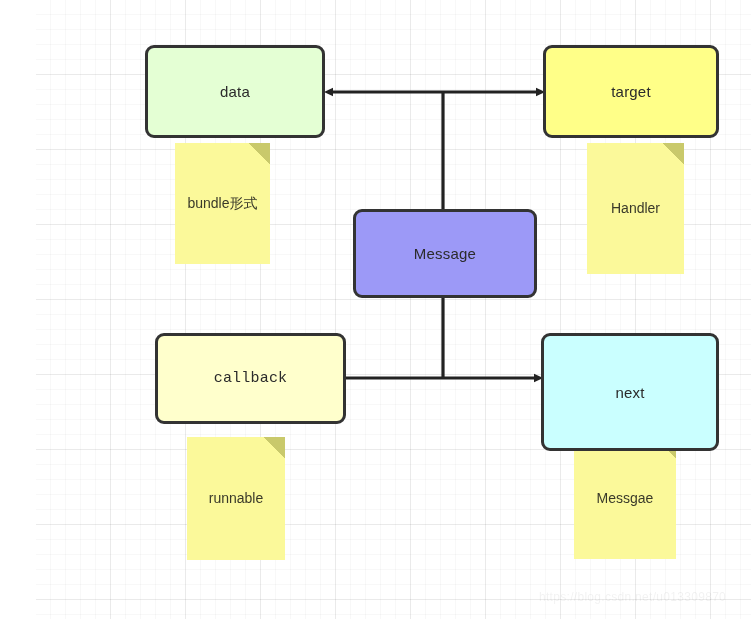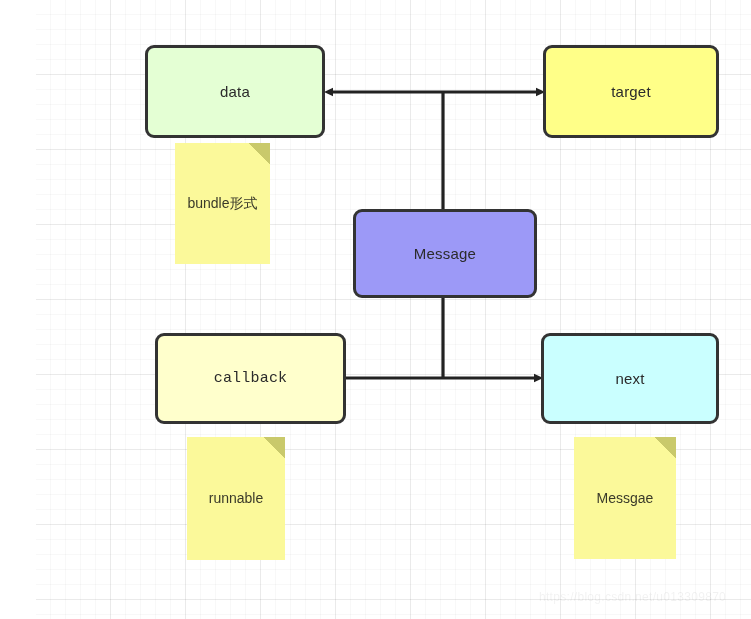--- a/index.html
+++ b/index.html
@@ -36,21 +36,21 @@
     color: #2b2b2b;
     font-size: 15px;
     letter-spacing: 0.2px;
     z-index: 4;
   }
 
   #node-data    { left: 109px; top: 45px;  width: 180px; height: 93px;  background: #e4ffd4; }
   #node-target  { left: 507px; top: 45px;  width: 176px; height: 93px;  background: #ffff88; }
   #node-message { left: 317px; top: 209px; width: 184px; height: 89px;  background: #9c99f7; }
   #node-callback{ left: 119px; top: 333px; width: 191px; height: 91px;  background: #ffffcc; font-family: Liberation Mono, monospace; }
-  #node-next    { left: 505px; top: 333px; width: 178px; height: 91px;  background: #caffff; }
+  #node-next    { left: 505px; top: 333px; width: 178px; height: 118px;  background: #caffff; }
 
   
   .sticky {
     position: absolute;
     box-sizing: border-box;
     background: #fbf99a;
     z-index: 2;
     display: flex;
     align-items: center;
     justify-content: center;
@@ -142,20 +142,24 @@
 
   <div class="node" id="node-next">
     <span>next</span>
   </div>
 
   <div class="sticky" id="sticky-bundle">
     <span class="fold"></span>
     <span class="sticky-text">bundle形式</span>
   </div>
 
+  <div class="sticky" id="sticky-handler">
+    <span class="fold"></span>
+    <span class="sticky-text">Handler</span>
+  </div>
 
   <div class="sticky" id="sticky-messgae">
     <span class="fold"></span>
     <span class="sticky-text">Messgae</span>
   </div>
 
   <div class="sticky" id="sticky-runnable">
     <span class="fold"></span>
     <span class="sticky-text">runnable</span>
   </div>

